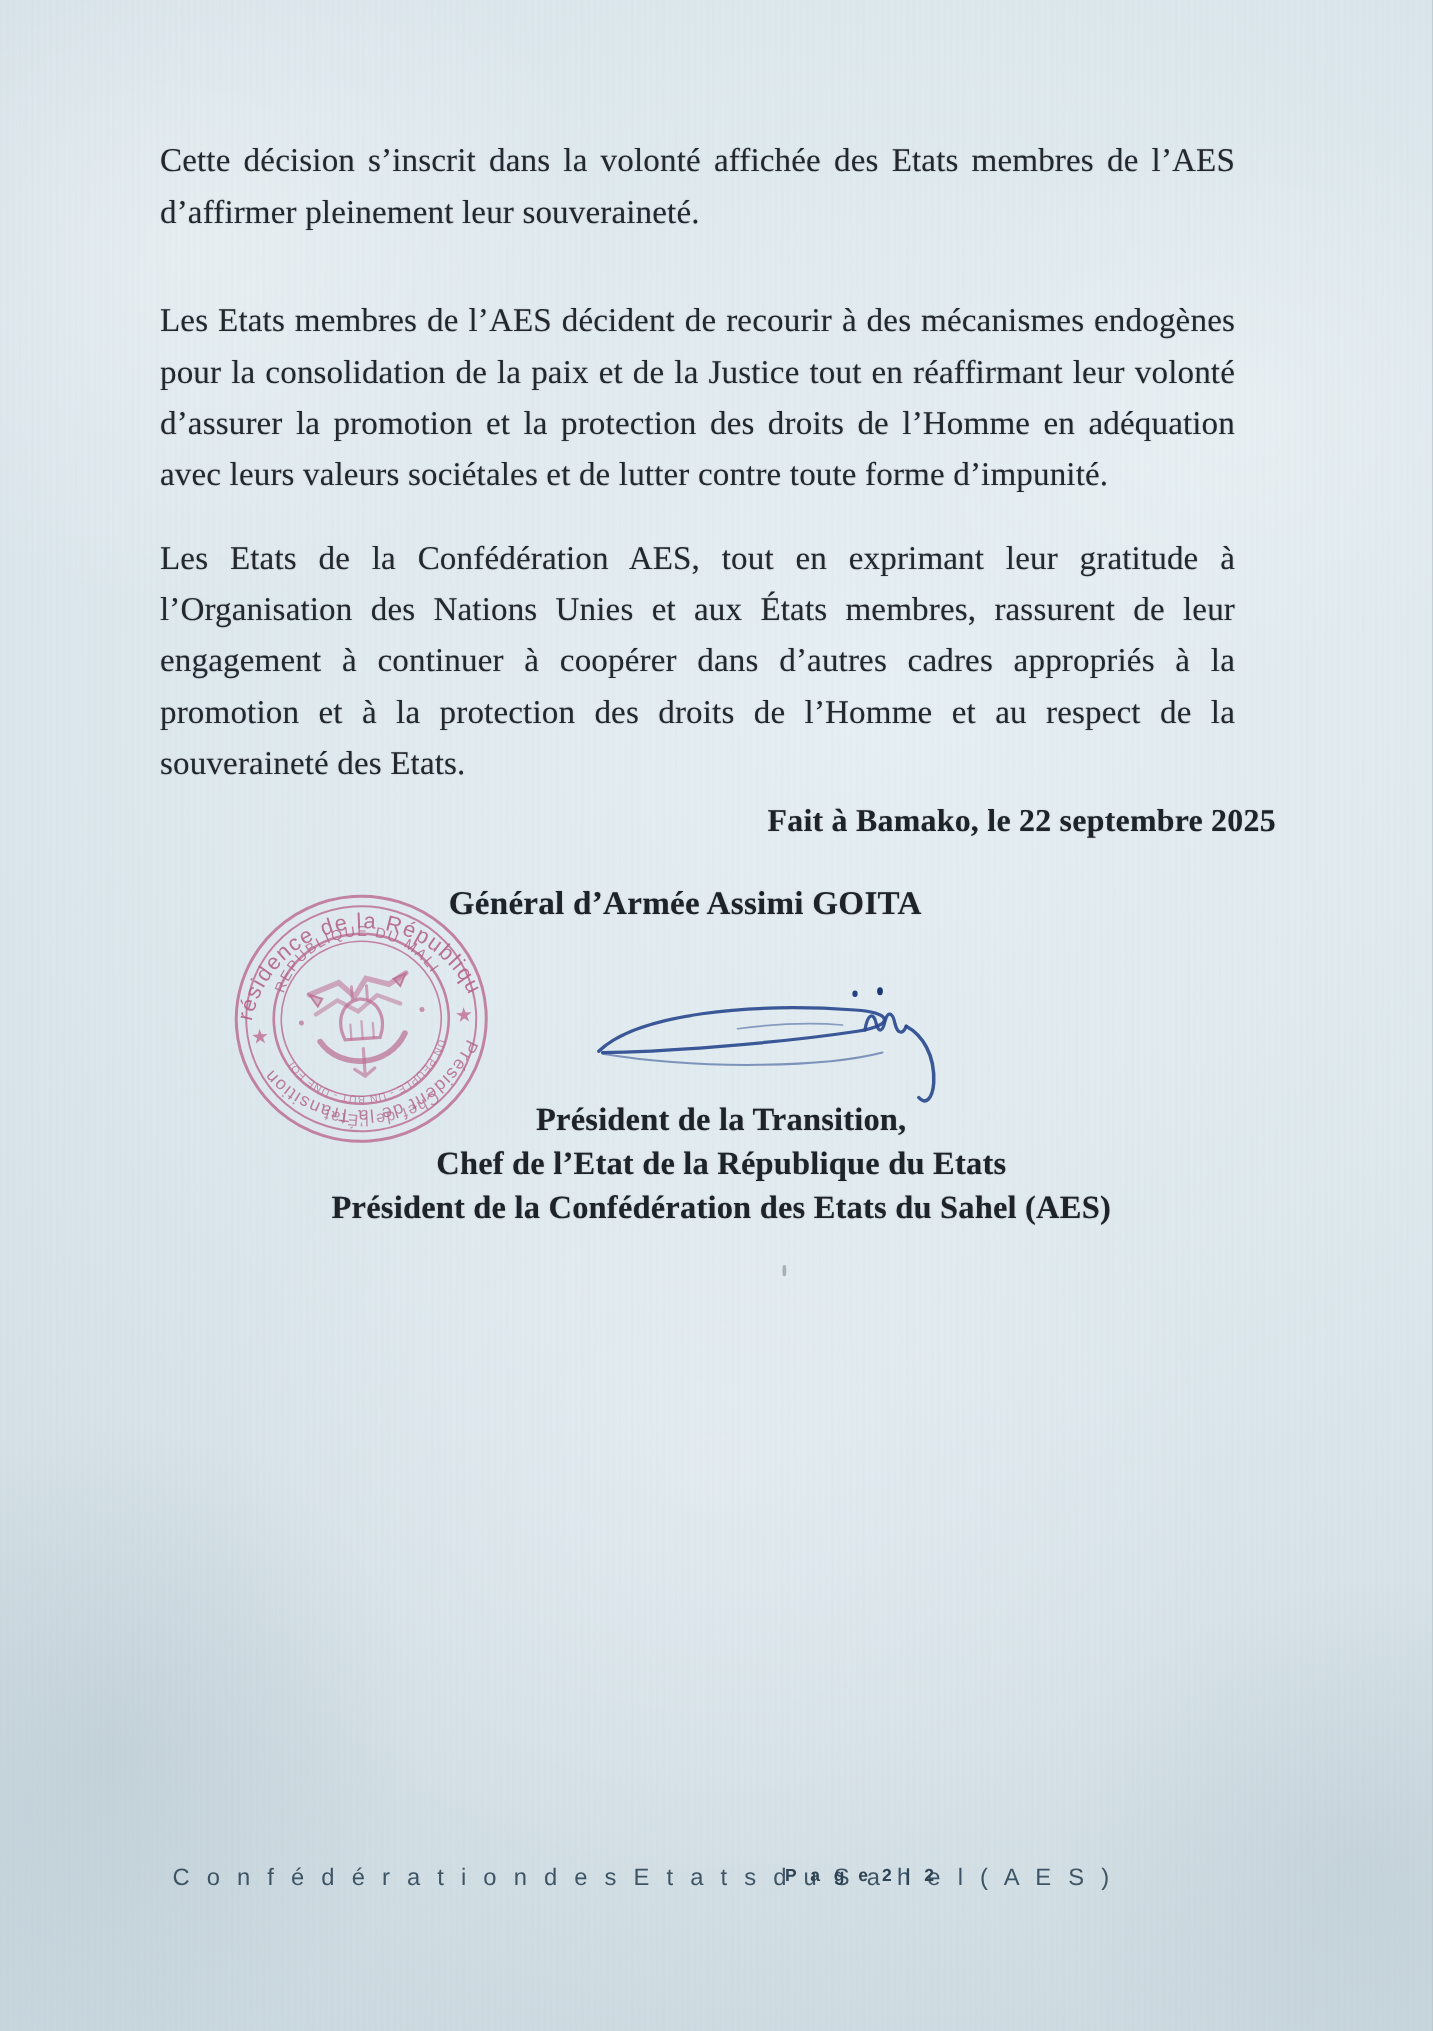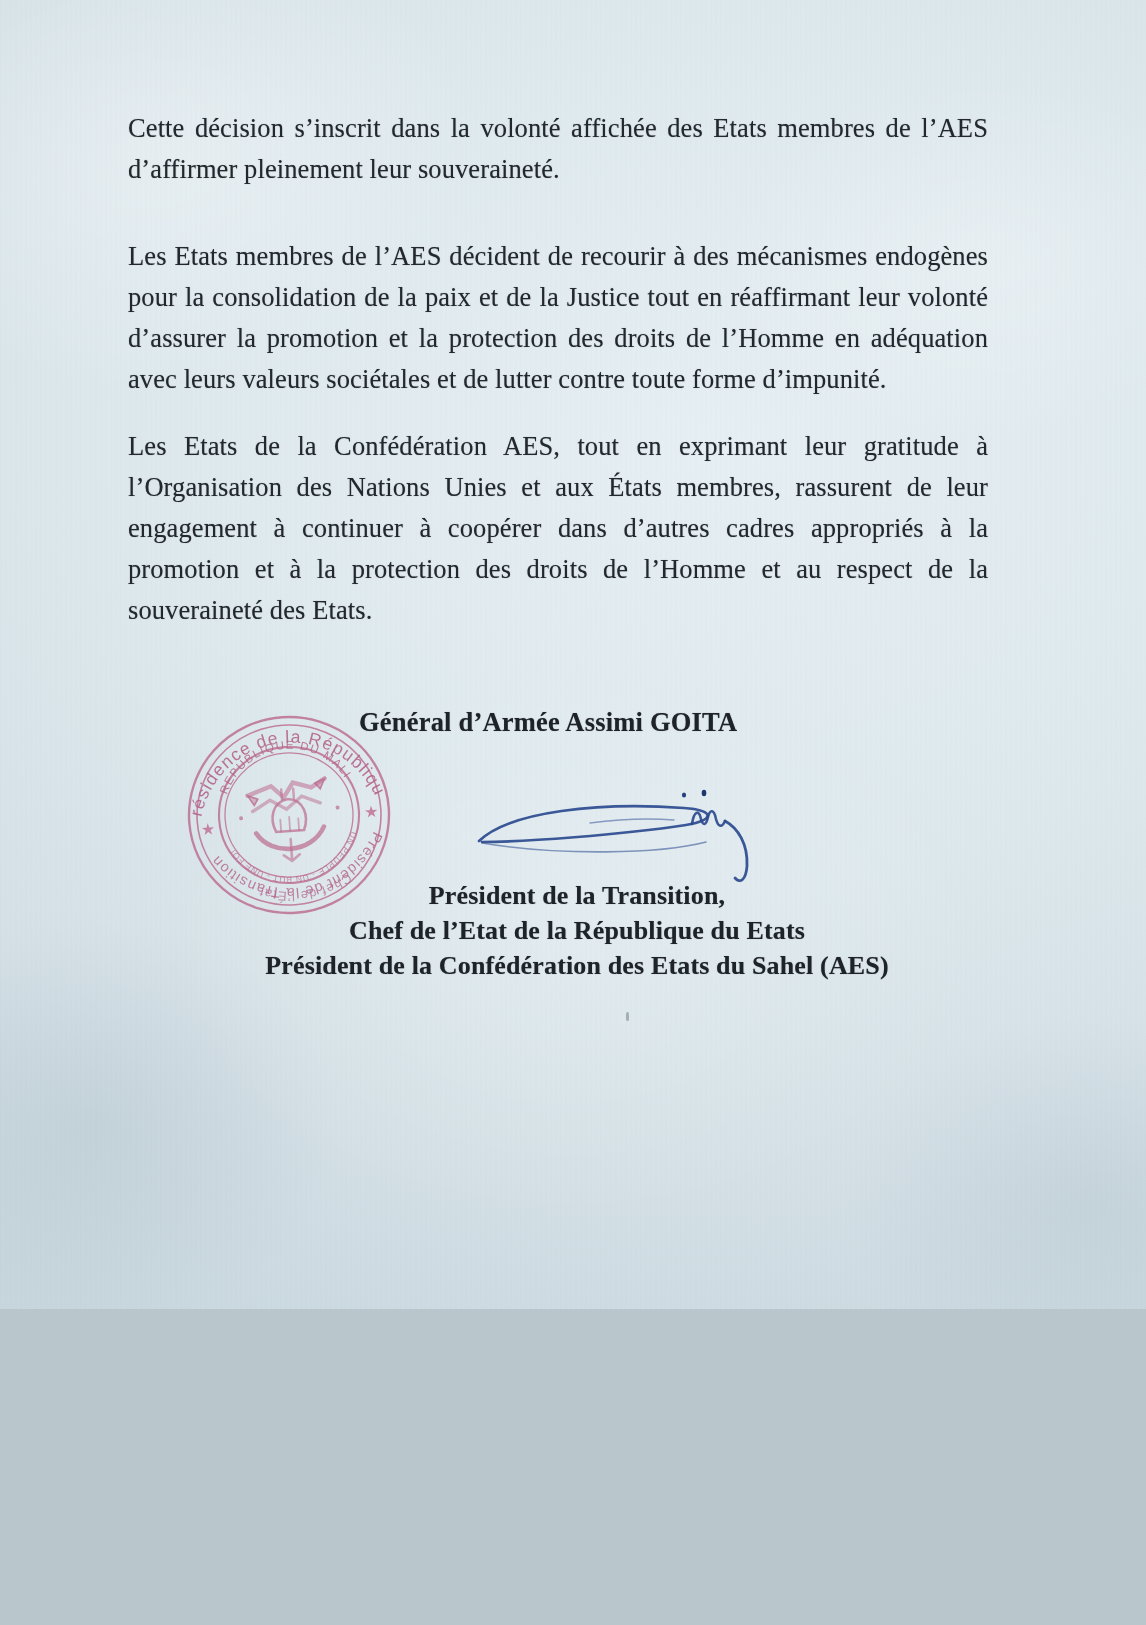--- a/index.html
+++ b/index.html
@@ -4,21 +4,21 @@
 <style>
   html, body {
     margin: 0;
     padding: 0;
     background: #b9c6cc;
   }
 
   .page {
     position: relative;
     width: 1146px;
-    height: 1309px;
+    height: 1625px;
     margin: 0 auto;
     overflow: hidden;
     background:
       radial-gradient(ellipse 140% 90% at 62% 34%, #e6eff3 0%, #dde8ed 38%, #d4e0e6 62%, #c9d8df 82%, #c2d2da 100%);
     font-family: "Liberation Serif", "DejaVu Serif", serif;
     color: #252b31;
   }
 
   
   .page::before {
@@ -197,20 +197,21 @@
 <div class="page">
 
   <div class="content">
 
     <div class="body-block">
       <p class="para para-1">Cette décision s’inscrit dans la volonté affichée  des Etats membres de l’AES d’affirmer pleinement leur souveraineté.</p>
       <p class="para para-2">Les Etats membres de l’AES décident de recourir à des mécanismes endogènes pour la consolidation de la paix et de la Justice tout en réaffirmant leur volonté d’assurer la promotion et la protection des droits de l’Homme en adéquation avec leurs valeurs sociétales et de lutter contre toute forme d’impunité.</p>
       <p class="para para-3">Les Etats de la Confédération AES, tout en exprimant leur gratitude à l’Organisation des Nations Unies et aux États membres, rassurent de leur engagement à continuer à coopérer dans d’autres cadres appropriés à la promotion et à la protection des droits de l’Homme et au respect de la souveraineté des Etats.</p>
     </div>
 
+    <div class="dateline">Fait à Bamako, le 22 septembre 2025</div>
 
     <div class="nameline">Général d’Armée Assimi GOITA</div>
 
     <div class="seal">
       <svg viewBox="0 0 222 226" width="222" height="226" aria-hidden="true">
         <defs>
           <path id="arcOuterTop" d="M 22,120 A 92,92 0 0 1 200,110" fill="none"></path>
           <path id="arcOuterBottom" d="M 202,118 A 92,92 0 0 1 26,132" fill="none"></path>
           <path id="arcInnerTop" d="M 46,122 A 66,66 0 0 1 178,114" fill="none"></path>
           <path id="arcInnerBottom" d="M 176,124 A 66,66 0 0 1 48,134" fill="none"></path>

